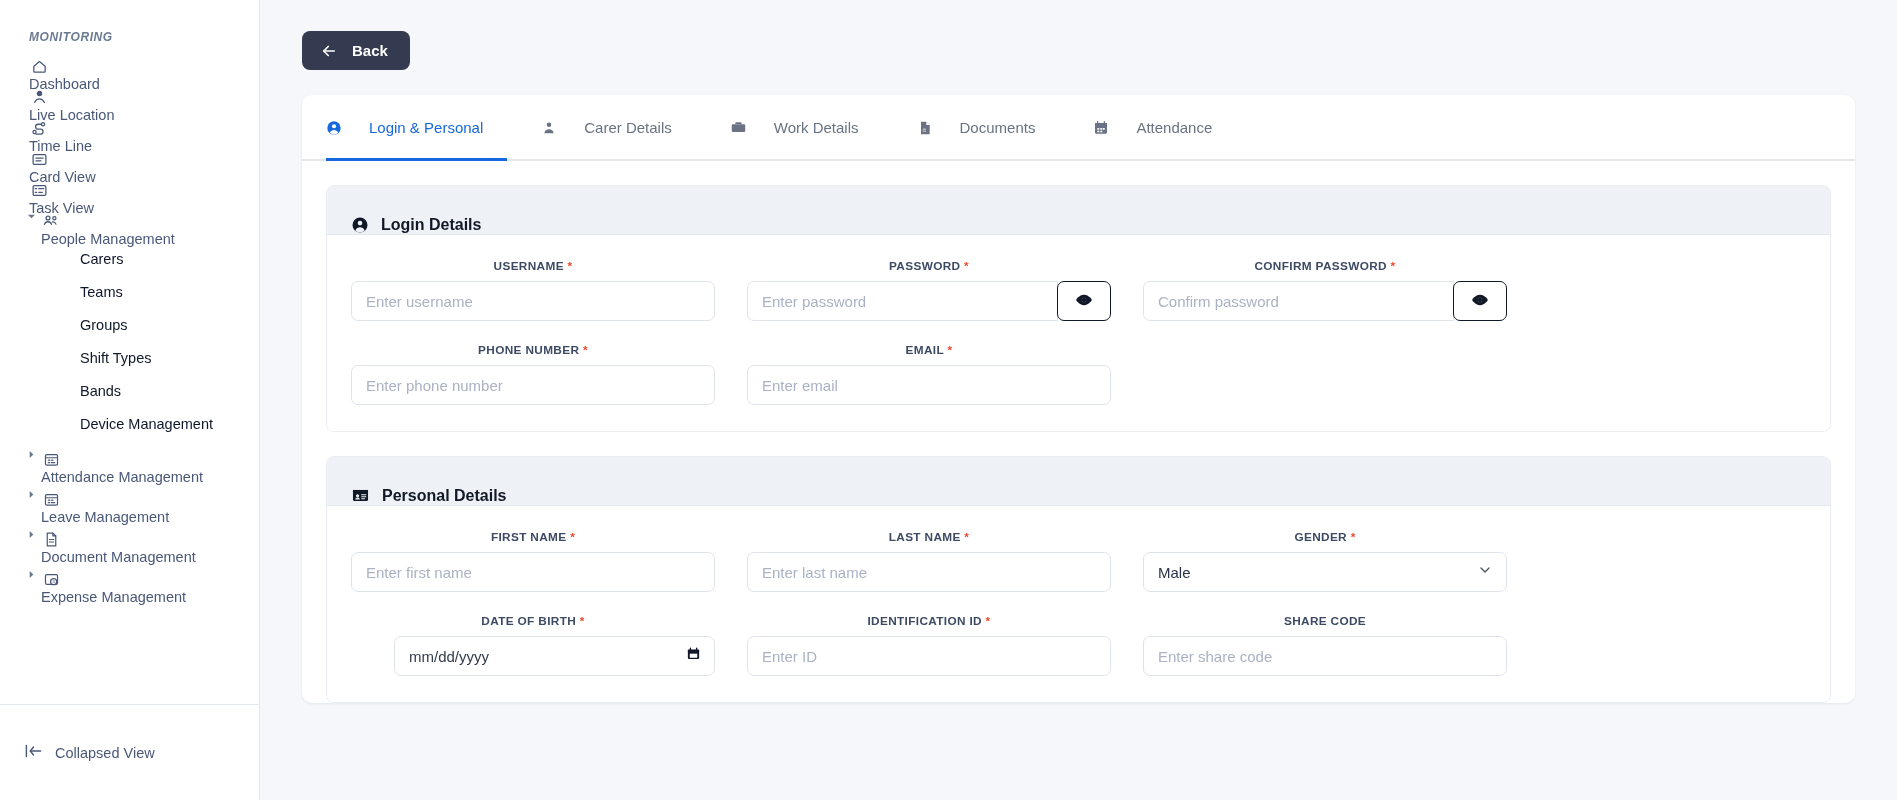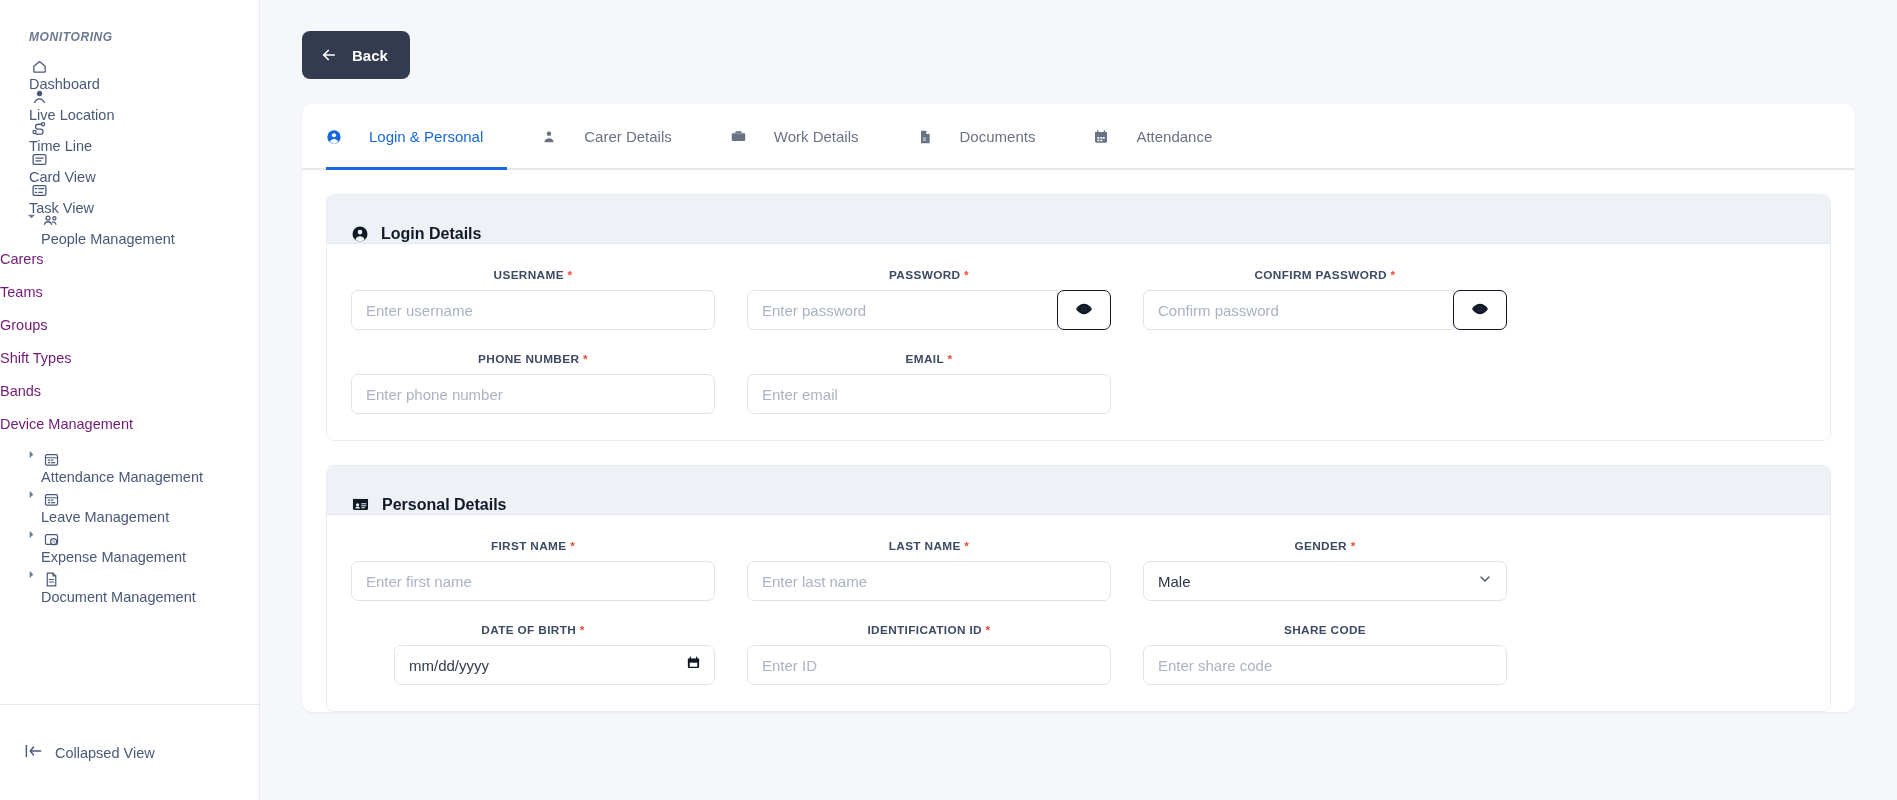--- a/index.html
+++ b/index.html
@@ -38,21 +38,21 @@
     width: 20px; height: 20px; margin-right: 12px;
     display: flex; align-items: center; justify-content: center;
     color: #4a5878; flex: 0 0 20px;
   }
   .nav-ico svg { display: block; }
   .nav-item.has-caret { padding-left: 41px; }
   .nav-item.has-caret .caret { left: 26px; }
   .nav-label { white-space: nowrap; }
   .nav-sub {
     display: flex; align-items: center; height: 33px;
-    color: #701a75; font-size: 14.5px; cursor: pointer;
+    padding-left: 80px; color: #0f172a; font-size: 14.5px; cursor: pointer;
   }
   .sidebar-foot {
     border-top: 1px solid #e3e7ee;
     height: 96px; display: flex; align-items: center;
     padding-left: 24px;
   }
   .collapse-btn {
     display: flex; align-items: center; gap: 12px;
     color: #4a5878; font-size: 14.5px; cursor: pointer;
   }
@@ -60,21 +60,21 @@
   
   .main {
     flex: 1; height: 800px; background: #f5f7fa;
     overflow: hidden; padding: 0 0 0 0;
   }
   .main-inner { padding: 31px 42px 0 42px; }
   .back-btn {
     display: inline-flex; align-items: center; gap: 14px;
     background: #343a4f; color: #ffffff;
     border: none; border-radius: 8px;
-    height: 48px; padding: 0 22px 0 18px;
+    height: 39px; padding: 0 22px 0 18px;
     font-size: 15px; font-weight: 600;
     font-family: "Liberation Sans", sans-serif;
     cursor: pointer;
   }
   .back-btn svg { display: block; }
 
   .card {
     margin-top: 25px; background: #ffffff;
     border-radius: 10px; box-shadow: 0 1px 3px rgba(16,24,40,.07);
     padding: 0 0 0 0;
@@ -267,42 +267,42 @@
         <span class="nav-label">Leave Management</span>
       </div>
 
       <div class="nav-item has-caret" style="margin-top:9px">
         <span class="caret">
           <svg width="9" height="9" viewBox="0 0 10 10">
               <path d="M3 1l4 4-4 4z" fill="#6b7a90"></path>
             </svg>
         </span>
         <span class="nav-ico">
+          <svg width="17" height="17" viewBox="0 0 24 24" fill="none" stroke="currentColor" stroke-width="1.7" stroke-linecap="round" stroke-linejoin="round">
+              <path d="M6 3h8l4 4v14H6z"></path>
+              <path d="M14 3v4h4M9 12h6M9 15.5h6"></path>
+            </svg>
+        </span>
+        <span class="nav-label">Document Management</span>
+      </div>
+
+      <div class="nav-item has-caret" style="margin-top:9px">
+        <span class="caret">
+          <svg width="9" height="9" viewBox="0 0 10 10">
+              <path d="M3 1l4 4-4 4z" fill="#6b7a90"></path>
+            </svg>
+        </span>
+        <span class="nav-ico">
           <svg width="17" height="17" viewBox="0 0 24 24" fill="none" stroke="currentColor" stroke-width="1.7" stroke-linecap="round">
               <rect x="3.5" y="5" width="17" height="14" rx="2"></rect>
               <circle cx="15" cy="15" r="4.3" fill="#fff"></circle>
               <text x="15" y="17.2" font-size="6" text-anchor="middle" fill="currentColor" stroke="none">S</text>
             </svg>
         </span>
         <span class="nav-label">Expense Management</span>
-      </div>
-
-      <div class="nav-item has-caret" style="margin-top:9px">
-        <span class="caret">
-          <svg width="9" height="9" viewBox="0 0 10 10">
-              <path d="M3 1l4 4-4 4z" fill="#6b7a90"></path>
-            </svg>
-        </span>
-        <span class="nav-ico">
-          <svg width="17" height="17" viewBox="0 0 24 24" fill="none" stroke="currentColor" stroke-width="1.7" stroke-linecap="round" stroke-linejoin="round">
-              <path d="M6 3h8l4 4v14H6z"></path>
-              <path d="M14 3v4h4M9 12h6M9 15.5h6"></path>
-            </svg>
-        </span>
-        <span class="nav-label">Document Management</span>
       </div>
 
     </div>
 
     <div class="sidebar-foot">
       <div class="collapse-btn">
         <span>
           <svg width="19" height="16" viewBox="0 0 24 20" fill="none" stroke="#4a5878" stroke-width="1.8" stroke-linecap="round" stroke-linejoin="round">
               <path d="M3 3v14"></path>
               <path d="M21 10H8"></path>

